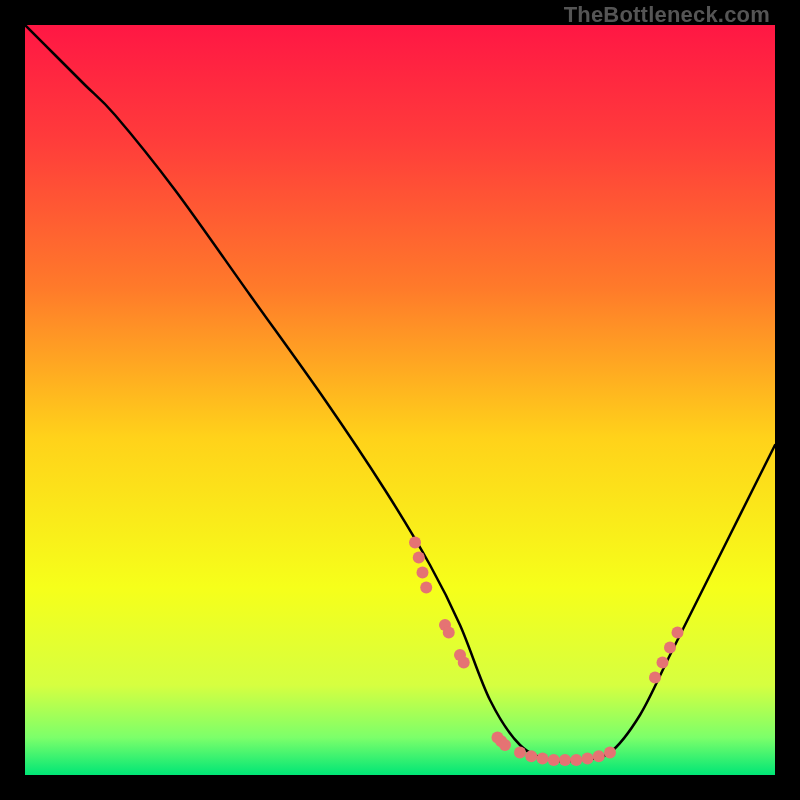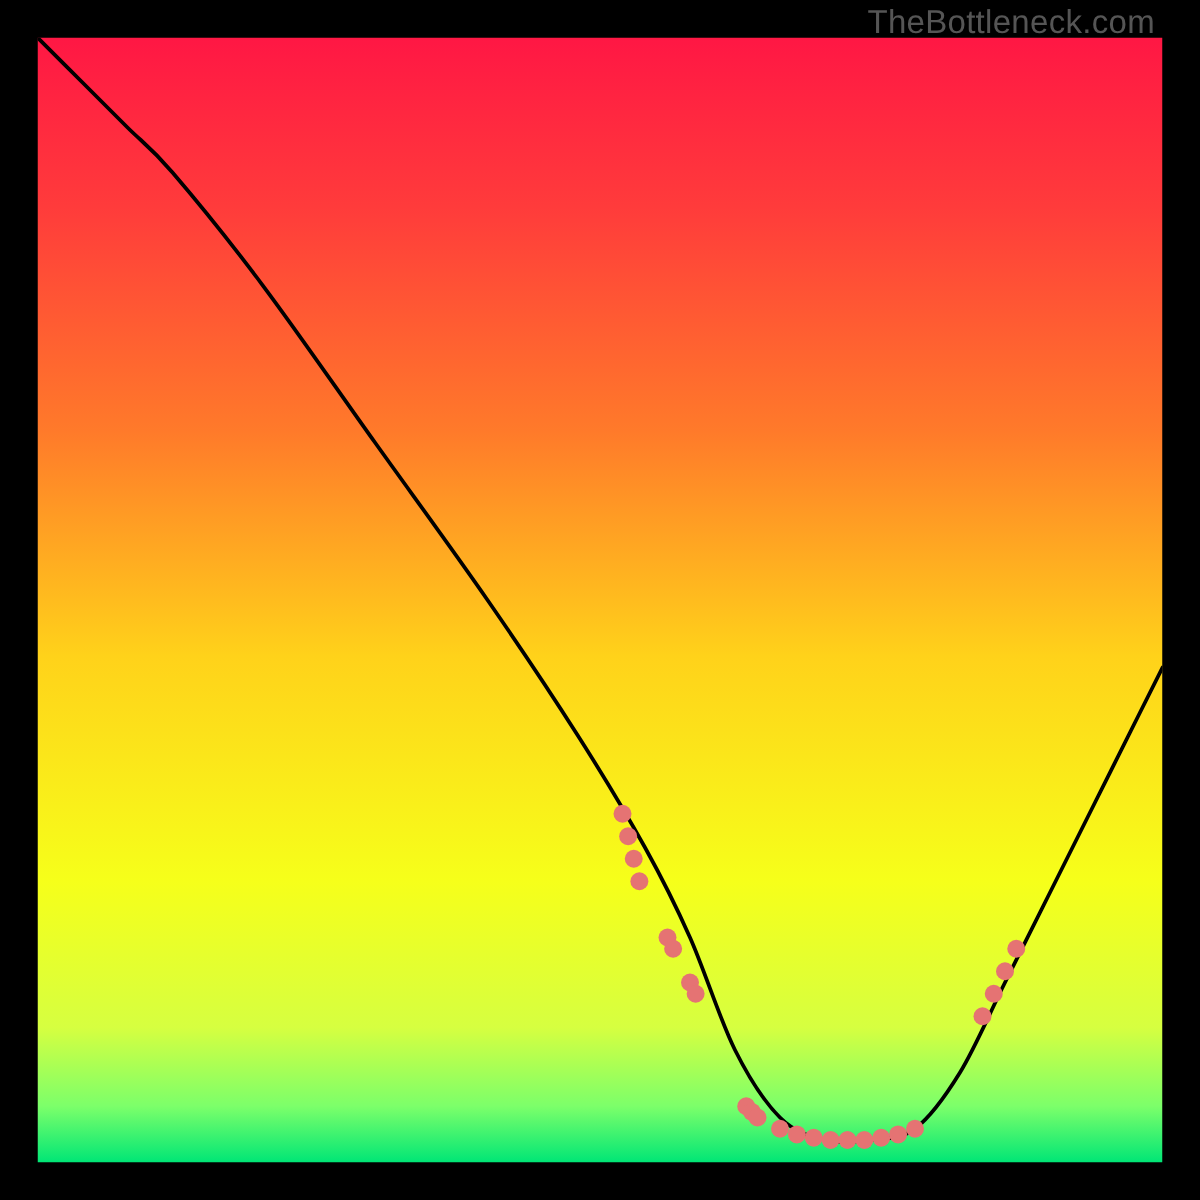--- a/index.html
+++ b/index.html
@@ -18,21 +18,21 @@
     width: 750px;
     height: 750px;
     background: #000000;
   }
   .watermark {
     position: absolute;
     top: 2px;
     right: 30px;
     color: #555555;
     font-size: 22px;
-    font-weight: 400;
+    font-weight: 700;
     letter-spacing: 0.2px;
     pointer-events: none;
     user-select: none;
   }
   svg {
     display: block;
   }
 </style>
 </head>
 <body>

